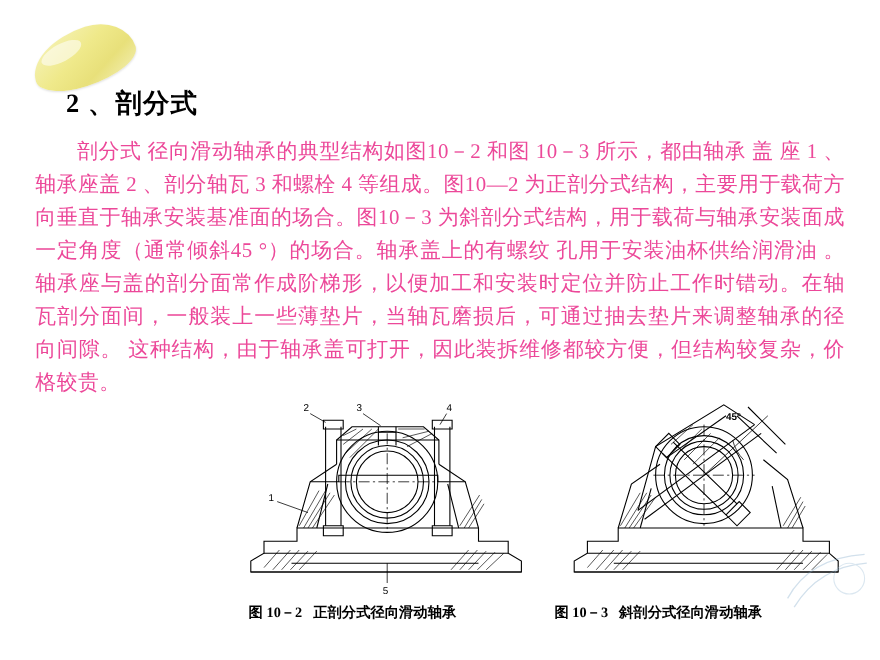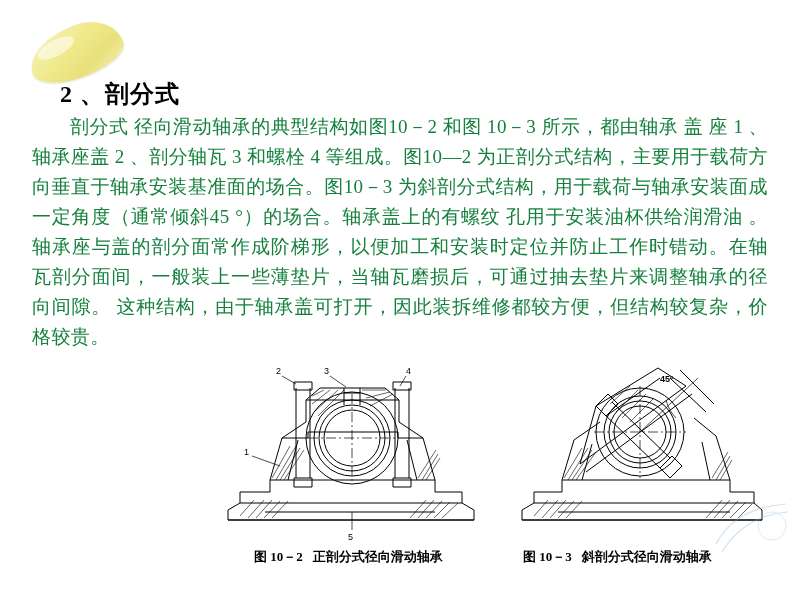--- a/index.html
+++ b/index.html
@@ -57,25 +57,25 @@
     left: 60px;
     top: 78px;
     font-size: 24px;
     font-weight: bold;
     color: #000000;
     letter-spacing: 1px;
   }
   .body-text {
     position: absolute;
     left: 32px;
-    top: 112px;
+    top: 124px;
     width: 736px;
     font-size: 19px;
     line-height: 30px;
-    color: #15803d;
+    color: #ec4899;
     text-align: justify;
     text-indent: 2em;
     letter-spacing: 0.4px;
   }
   .figures {
     position: absolute;
     left: 210px;
     top: 360px;
     width: 560px;
     height: 200px;
@@ -92,22 +92,22 @@
     top: 548px;
     width: 570px;
     font-size: 13px;
     font-weight: bold;
     color: #000000;
   }
   .caption {
     position: absolute;
     white-space: nowrap;
   }
-  .caption-left { left: 44px; }
-  .caption-right { left: 313px; }
+  .caption-left { left: 16px; }
+  .caption-right { left: 294px; }
   .caption .num { margin-right: 10px; }
   svg { display: block; }
   .ln { stroke: #000; stroke-width: 1; fill: none; }
   .lnt { stroke: #000; stroke-width: 0.7; fill: none; }
   .hatch-a { fill: none; stroke: #000; stroke-width: 0.6; }
   .lbl { font-family: "Liberation Sans", sans-serif; font-size: 9px; fill: #000; }
 </style>
 </head>
 <body>
 

